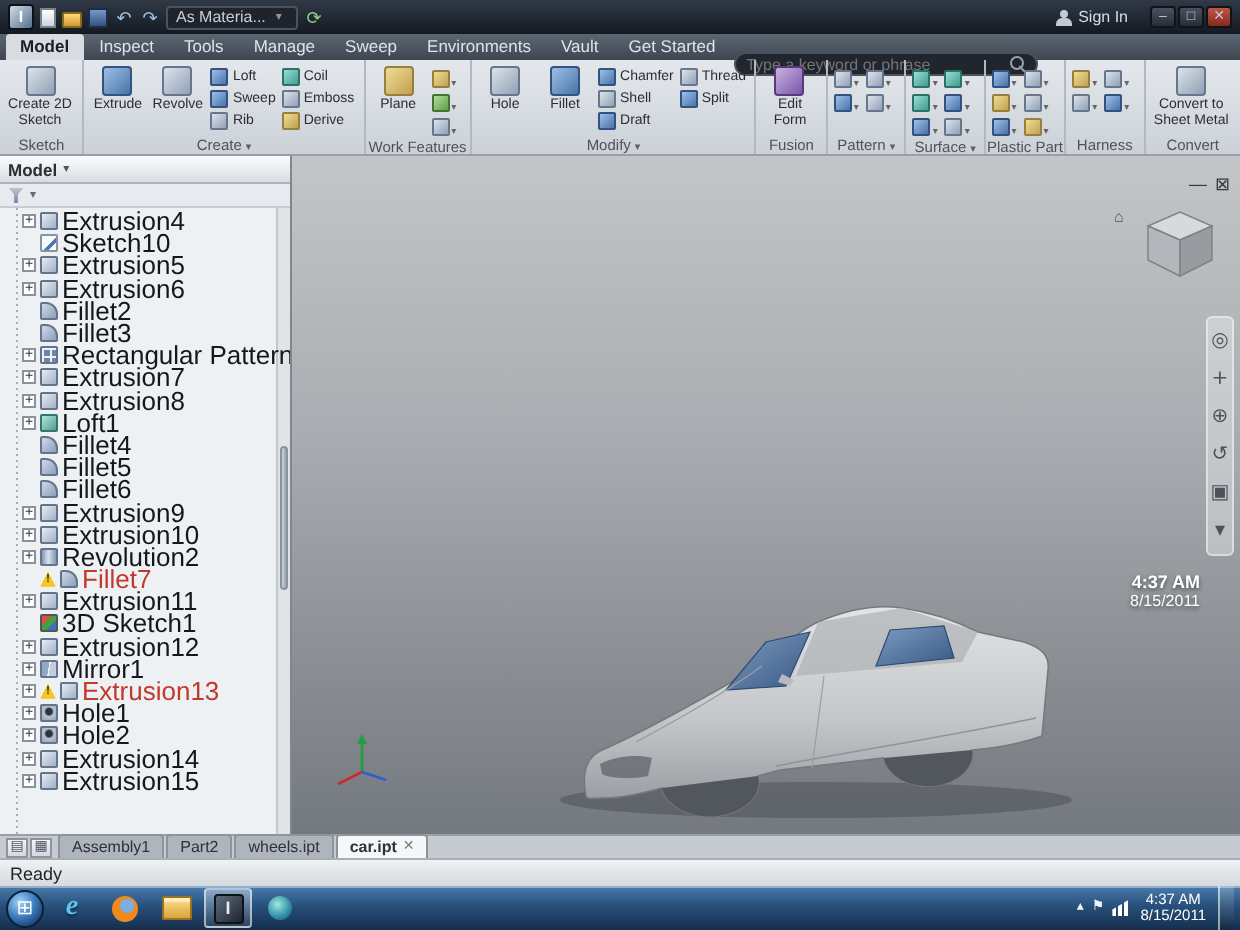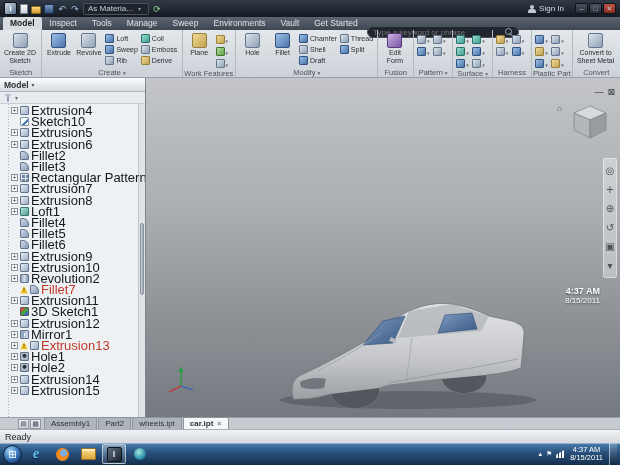--- a/index.html
+++ b/index.html
@@ -99,21 +99,21 @@
   .vchome{position:absolute;left:-11px;top:2px;font-size:8px;color:#4e555e;}
   .navbar{position:absolute;right:3px;top:80px;width:14px;background:rgba(244,246,248,0.38);border:1px solid rgba(255,255,255,0.45);border-radius:3px;display:flex;flex-direction:column;align-items:center;padding:2px 0;}
   .navbtn{height:19px;display:flex;align-items:center;justify-content:center;width:100%;}
   .nglyph{color:#4b525c;font-size:10px;line-height:10px;font-family:"DejaVu Sans",sans-serif;}
   .vclock{position:absolute;right:20px;top:208px;text-align:right;color:#fff;text-shadow:0 1px 2px rgba(0,0,0,0.55);}
   .vclock .t{font-size:9px;font-weight:bold;}
   .vclock .d{font-size:8px;}
   .car,.triad{position:absolute;left:0;top:0;}
 
   
-  .doctabs{height:12px;background:#c5cbd1;display:flex;align-items:flex-end;padding-left:18px;border-top:1px solid #99a0a7;}
+  .doctabs{height:12px;background:#c5cbd1;display:flex;align-items:flex-end;padding-left:3px;border-top:1px solid #99a0a7;}
   .dtool{width:11px;height:10px;border:1px solid #8d949b;background:linear-gradient(#f2f4f6,#d3d8dd);font-size:7px;line-height:8px;text-align:center;color:#556;margin-right:1px;}
   .dtool.a::before{content:"▤";}
   .dtool.b::before{content:"▦";}
   .dtabs{display:flex;align-items:flex-end;margin-left:2px;}
   .dtab{padding:1px 6px;font-size:8px;background:#aeb5bc;border:1px solid #8d949b;border-bottom:none;color:#2d3237;margin-right:1px;border-radius:2px 2px 0 0;display:flex;gap:3px;align-items:center;white-space:nowrap;}
   .dtab.active{background:#f5f7f9;font-weight:bold;}
   .tclose{display:none;font-size:7px;color:#777;line-height:7px;}
   .tclose::before{content:"✕";}
   .dtab.active .tclose{display:inline;}
 
@@ -400,83 +400,83 @@
     <div class="panel-label">
         <span>Surface</span>
         <span class="pdrop"></span>
       </div>
   </div>
 
   <div class="panel">
     <div class="panel-body">
       <div class="icogrid">
 
+          <div class="icobtn" data-icon="blue">
+            <span class="sicon"></span>
+            <span class="dar"></span>
+          </div>
+
+          <div class="icobtn" data-icon="steel">
+            <span class="sicon"></span>
+            <span class="dar"></span>
+          </div>
+
           <div class="icobtn" data-icon="gold">
             <span class="sicon"></span>
             <span class="dar"></span>
           </div>
 
           <div class="icobtn" data-icon="steel">
             <span class="sicon"></span>
             <span class="dar"></span>
           </div>
 
+          <div class="icobtn" data-icon="blue">
+            <span class="sicon"></span>
+            <span class="dar"></span>
+          </div>
+
+          <div class="icobtn" data-icon="gold">
+            <span class="sicon"></span>
+            <span class="dar"></span>
+          </div>
+        </div>
+    </div>
+    <div class="panel-label">
+        <span>Plastic Part</span>
+      </div>
+  </div>
+
+  <div class="panel">
+    <div class="panel-body">
+      <div class="icogrid">
+
+          <div class="icobtn" data-icon="gold">
+            <span class="sicon"></span>
+            <span class="dar"></span>
+          </div>
+
           <div class="icobtn" data-icon="steel">
             <span class="sicon"></span>
             <span class="dar"></span>
           </div>
 
+          <div class="icobtn" data-icon="steel">
+            <span class="sicon"></span>
+            <span class="dar"></span>
+          </div>
+
           <div class="icobtn" data-icon="blue">
             <span class="sicon"></span>
             <span class="dar"></span>
           </div>
         </div>
     </div>
     <div class="panel-label">
         <span>Harness</span>
-      </div>
-  </div>
-
-  <div class="panel">
-    <div class="panel-body">
-      <div class="icogrid">
-
-          <div class="icobtn" data-icon="blue">
-            <span class="sicon"></span>
-            <span class="dar"></span>
-          </div>
-
-          <div class="icobtn" data-icon="steel">
-            <span class="sicon"></span>
-            <span class="dar"></span>
-          </div>
-
-          <div class="icobtn" data-icon="gold">
-            <span class="sicon"></span>
-            <span class="dar"></span>
-          </div>
-
-          <div class="icobtn" data-icon="steel">
-            <span class="sicon"></span>
-            <span class="dar"></span>
-          </div>
-
-          <div class="icobtn" data-icon="blue">
-            <span class="sicon"></span>
-            <span class="dar"></span>
-          </div>
-
-          <div class="icobtn" data-icon="gold">
-            <span class="sicon"></span>
-            <span class="dar"></span>
-          </div>
-        </div>
-    </div>
-    <div class="panel-label">
-        <span>Plastic Part</span>
       </div>
   </div>
 
   <div class="panel" style="border-right:none;">
     <div class="panel-body">
       <div class="bigbtn w40">
         <span class="bicon tn-steel"></span>
         <span>Convert to Sheet Metal</span>
       </div>
     </div>

